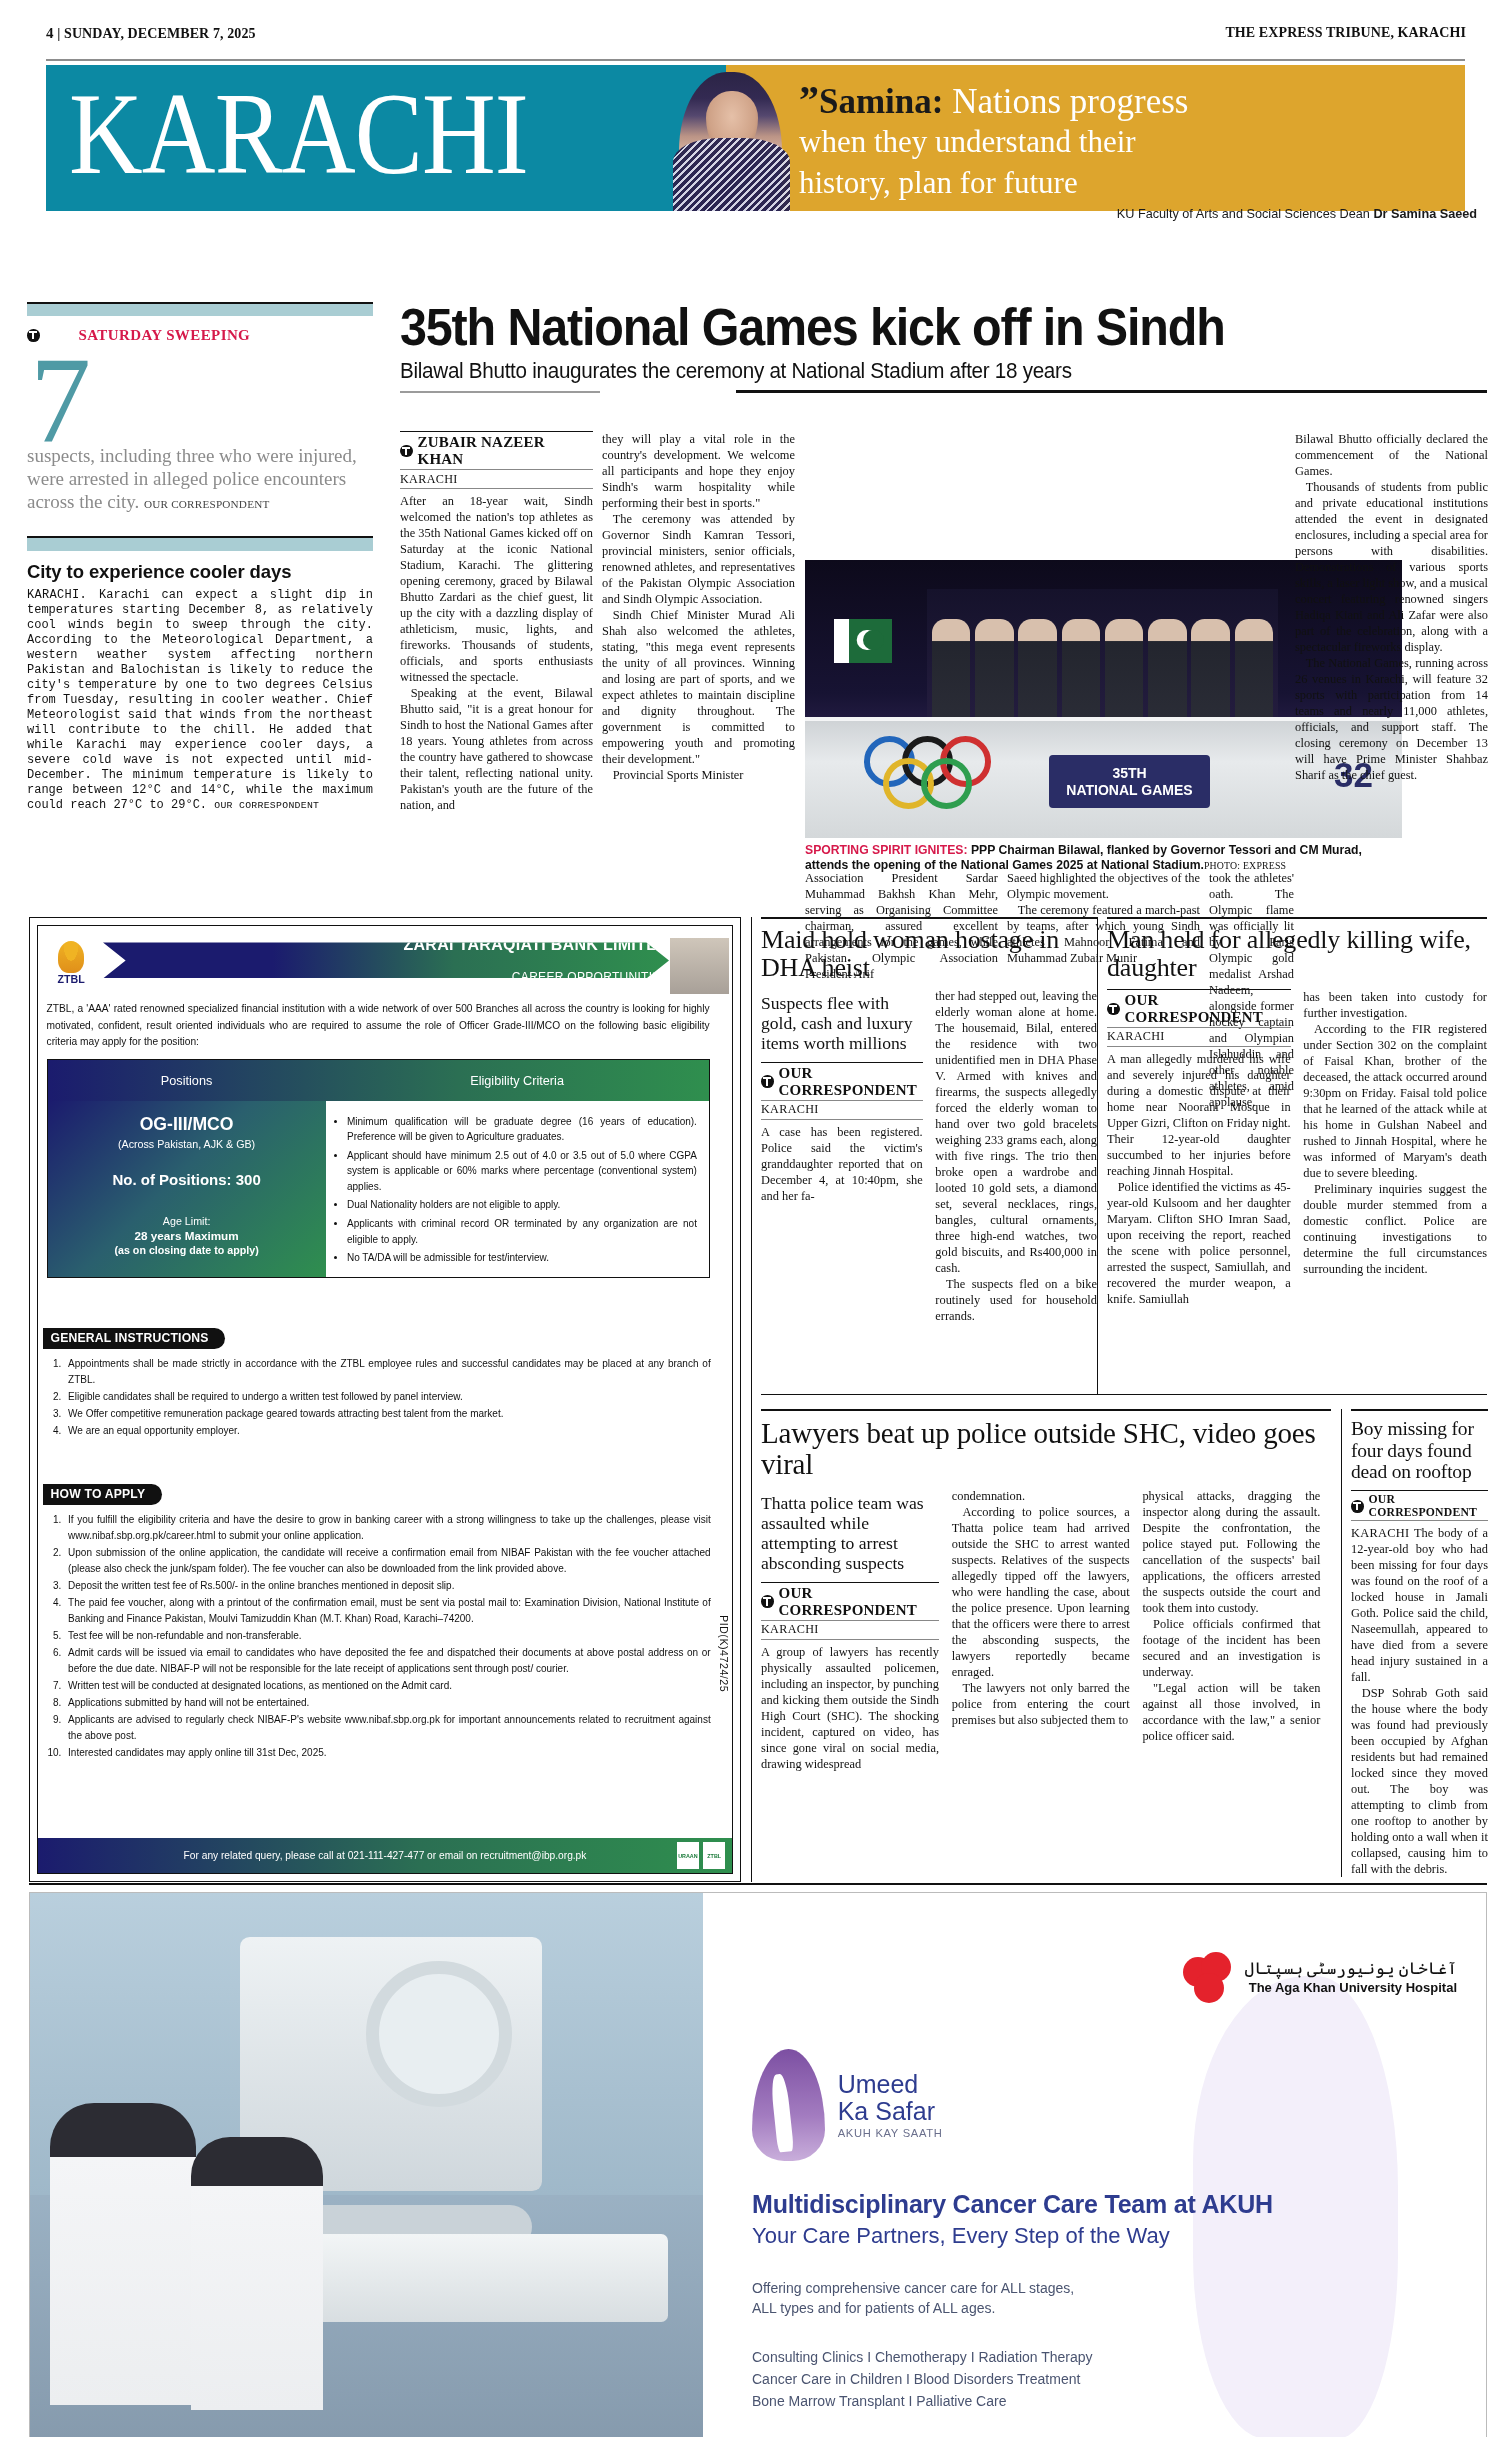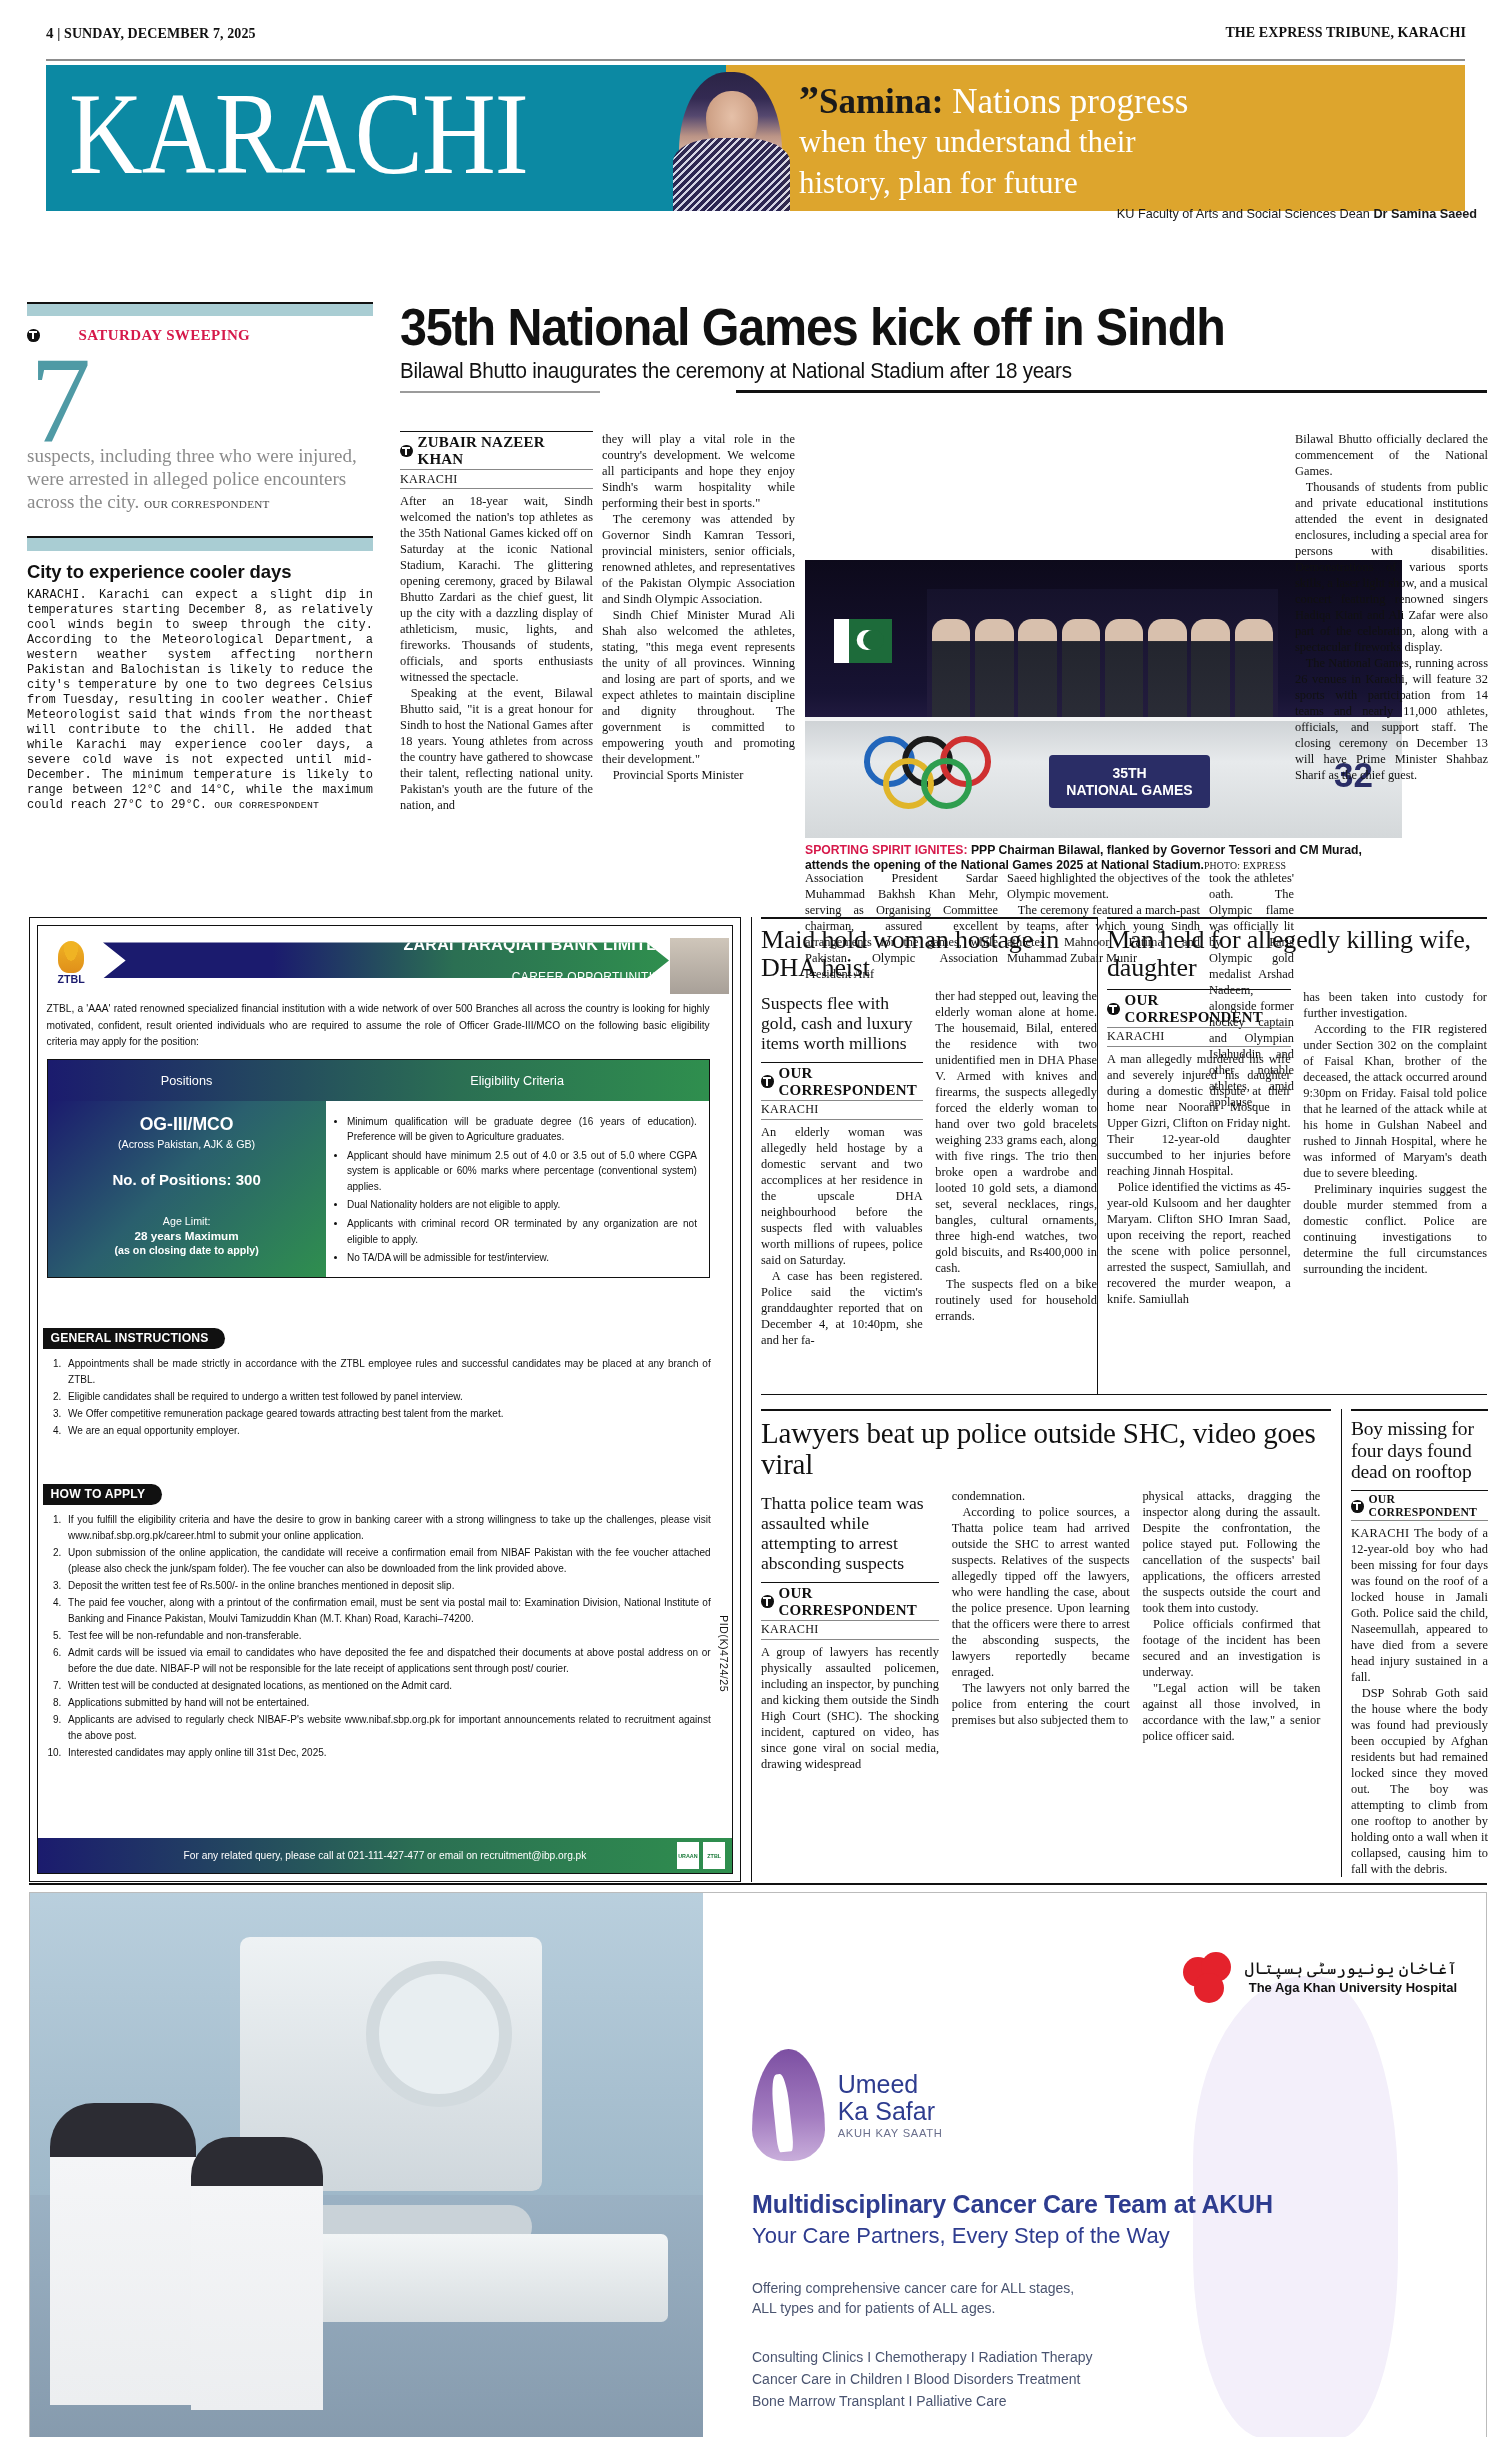--- a/index.html
+++ b/index.html
@@ -507,21 +507,20 @@
     <div style="width:162px">
       <div class="deck">Suspects flee with gold, cash and luxury items worth millions</div>
       <div class="bl-box" style="margin-top:8.8px">
         <div class="row1">
           <span class="t-dot"></span>
           <span class="byline-name">OUR CORRESPONDENT</span>
         </div>
         <div class="row2"><span class="dateline">KARACHI</span></div>
       </div>
       <div class="body-col" style="margin-top:3.9px">
-        <p>An elderly woman was allegedly held hostage by a domestic servant and two accomplices at her residence in the upscale DHA neighbourhood before the suspects fled with valuables worth millions of rupees, police said on Saturday.</p>
         <p>A case has been registered. Police said the victim's granddaughter reported that on December 4, at 10:40pm, she and her fa-</p>
       </div>
     </div>
     <div style="width:162px">
       <div class="body-col">
         <p style="text-indent:0">ther had stepped out, leaving the elderly woman alone at home. The housemaid, Bilal, entered the residence with two unidentified men in DHA Phase V. Armed with knives and firearms, the suspects allegedly forced the elderly woman to hand over two gold bracelets weighing 233 grams each, along with five rings. The trio then broke open a wardrobe and looted 10 gold sets, a diamond set, several necklaces, rings, bangles, cultural ornaments, three high-end watches, two gold biscuits, and Rs400,000 in cash.</p>
         <p>The suspects fled on a bike routinely used for household errands.</p>
       </div>
     </div>
   </div>

